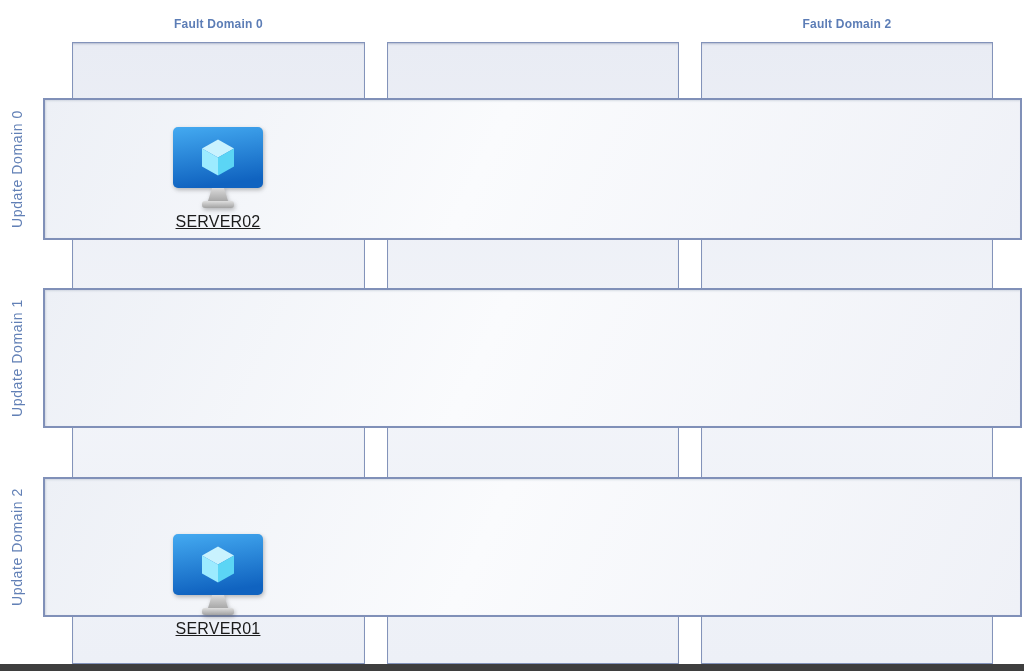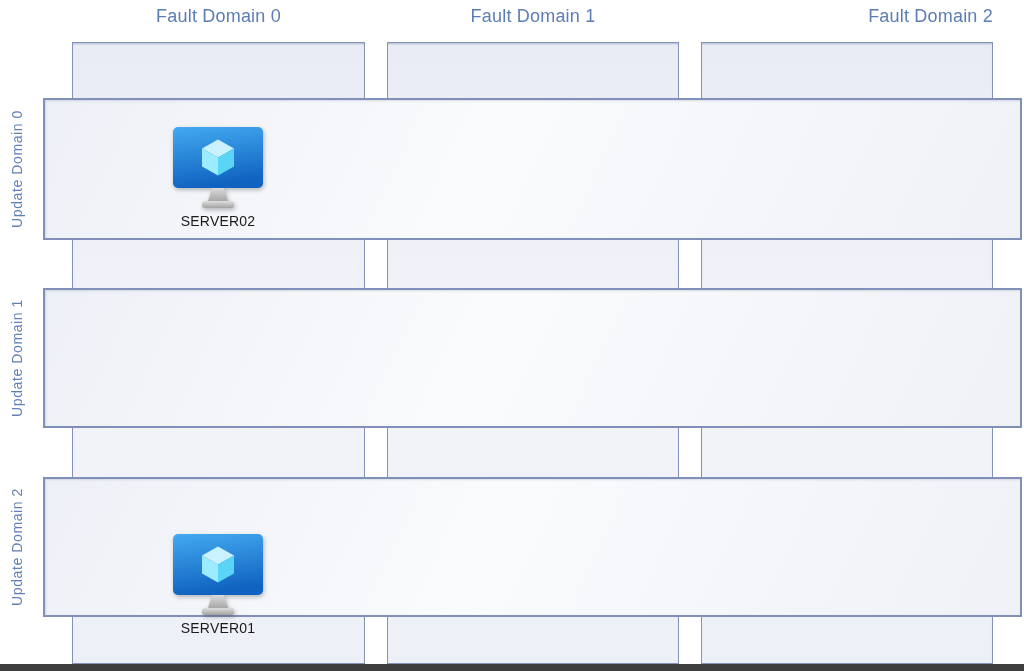--- a/index.html
+++ b/index.html
@@ -25,48 +25,48 @@
     background:linear-gradient(115deg,#edf0f6 0%,#fafbfd 45%,#eff1f7 100%);
     border:2px solid #8090b8;
     box-shadow:inset 1px 1px 2px rgba(120,135,165,0.25);
     z-index:2;
   }
   .ud-row-0 { top:98px;  height:142px; }
   .ud-row-1 { top:288px; height:140px; }
   .ud-row-2 { top:477px; height:140px; }
   
   .fd-header {
-    position:absolute; top:4px; height:24px; line-height:24px;
-    text-align:center; color:#5c7db6; font-size:18px; font-weight:400;
+    position:absolute; top:12px; height:24px; line-height:24px;
+    text-align:center; color:#5c7db6; font-size:12px; font-weight:700;
     letter-spacing:0.2px; z-index:3;
   }
   .fd-header-0 { left:72px;  width:293px; }
   .fd-header-1 { left:387px; width:292px; }
-  .fd-header-2 { left:701px; width:292px;text-align:right; }
+  .fd-header-2 { left:701px; width:292px; }
   
   .ud-label {
     position:absolute; left:3px; width:28px;
     display:flex; align-items:center; justify-content:center;
     color:#6280b6; font-size:14px; font-weight:500; z-index:3;
   }
   .ud-label span {
     writing-mode:vertical-rl; transform:rotate(180deg);
     white-space:nowrap; letter-spacing:0.6px;
   }
   .ud-label-0 { top:98px;  height:142px; }
   .ud-label-1 { top:288px; height:140px; }
   .ud-label-2 { top:477px; height:140px; }
   
   .vm { position:absolute; width:96px; text-align:center; z-index:4; }
   .vm svg.vm-icon {
     width:96px; height:86px; display:block;
     filter:drop-shadow(1px 2px 2px rgba(60,60,60,0.35));
   }
   .vm-label {
-    font-size:14px; color:#1b1b1b; margin-top:1px; letter-spacing:0.2px;
+    font-size:16px; color:#1b1b1b; margin-top:1px; letter-spacing:0.2px;text-decoration:underline;
   }
   .vm-server02 { left:170px; top:126px; }
   .vm-server03 { left:484px; top:318px; }
   .vm-server01 { left:170px; top:533px; }
   
   .bottom-bar {
     position:absolute; left:0; bottom:0; width:1024px; height:7px;
     background:#3e3e3e; z-index:5;
   }
   .svg-defs { position:absolute; width:0; height:0; }
@@ -95,21 +95,20 @@
         <rect x="32" y="75" width="32" height="7" rx="3" fill="url(#gb)"></rect>
         <rect x="3" y="1" width="90" height="61" rx="5" fill="url(#gm)"></rect>
         <polygon points="48,13.5 64,22.5 48,31.5 32,22.5" fill="#c9f2fe"></polygon>
         <polygon points="32,22.5 48,31.5 48,49.5 32,40.5" fill="#9cebff"></polygon>
         <polygon points="48,31.5 64,22.5 64,40.5 48,49.5" fill="#5bd5f5"></polygon>
       </symbol>
     </defs>
   </svg>
 
   <div class="fd-header fd-header-0">Fault Domain 0</div>
-  <div class="fd-header fd-header-1">Fault Domain 1</div>
   <div class="fd-header fd-header-2">Fault Domain 2</div>
 
   <div class="fd-col fd-col-0"></div>
   <div class="fd-col fd-col-1"></div>
   <div class="fd-col fd-col-2"></div>
 
   <div class="ud-row ud-row-0"></div>
   <div class="ud-row ud-row-1"></div>
   <div class="ud-row ud-row-2"></div>
 

